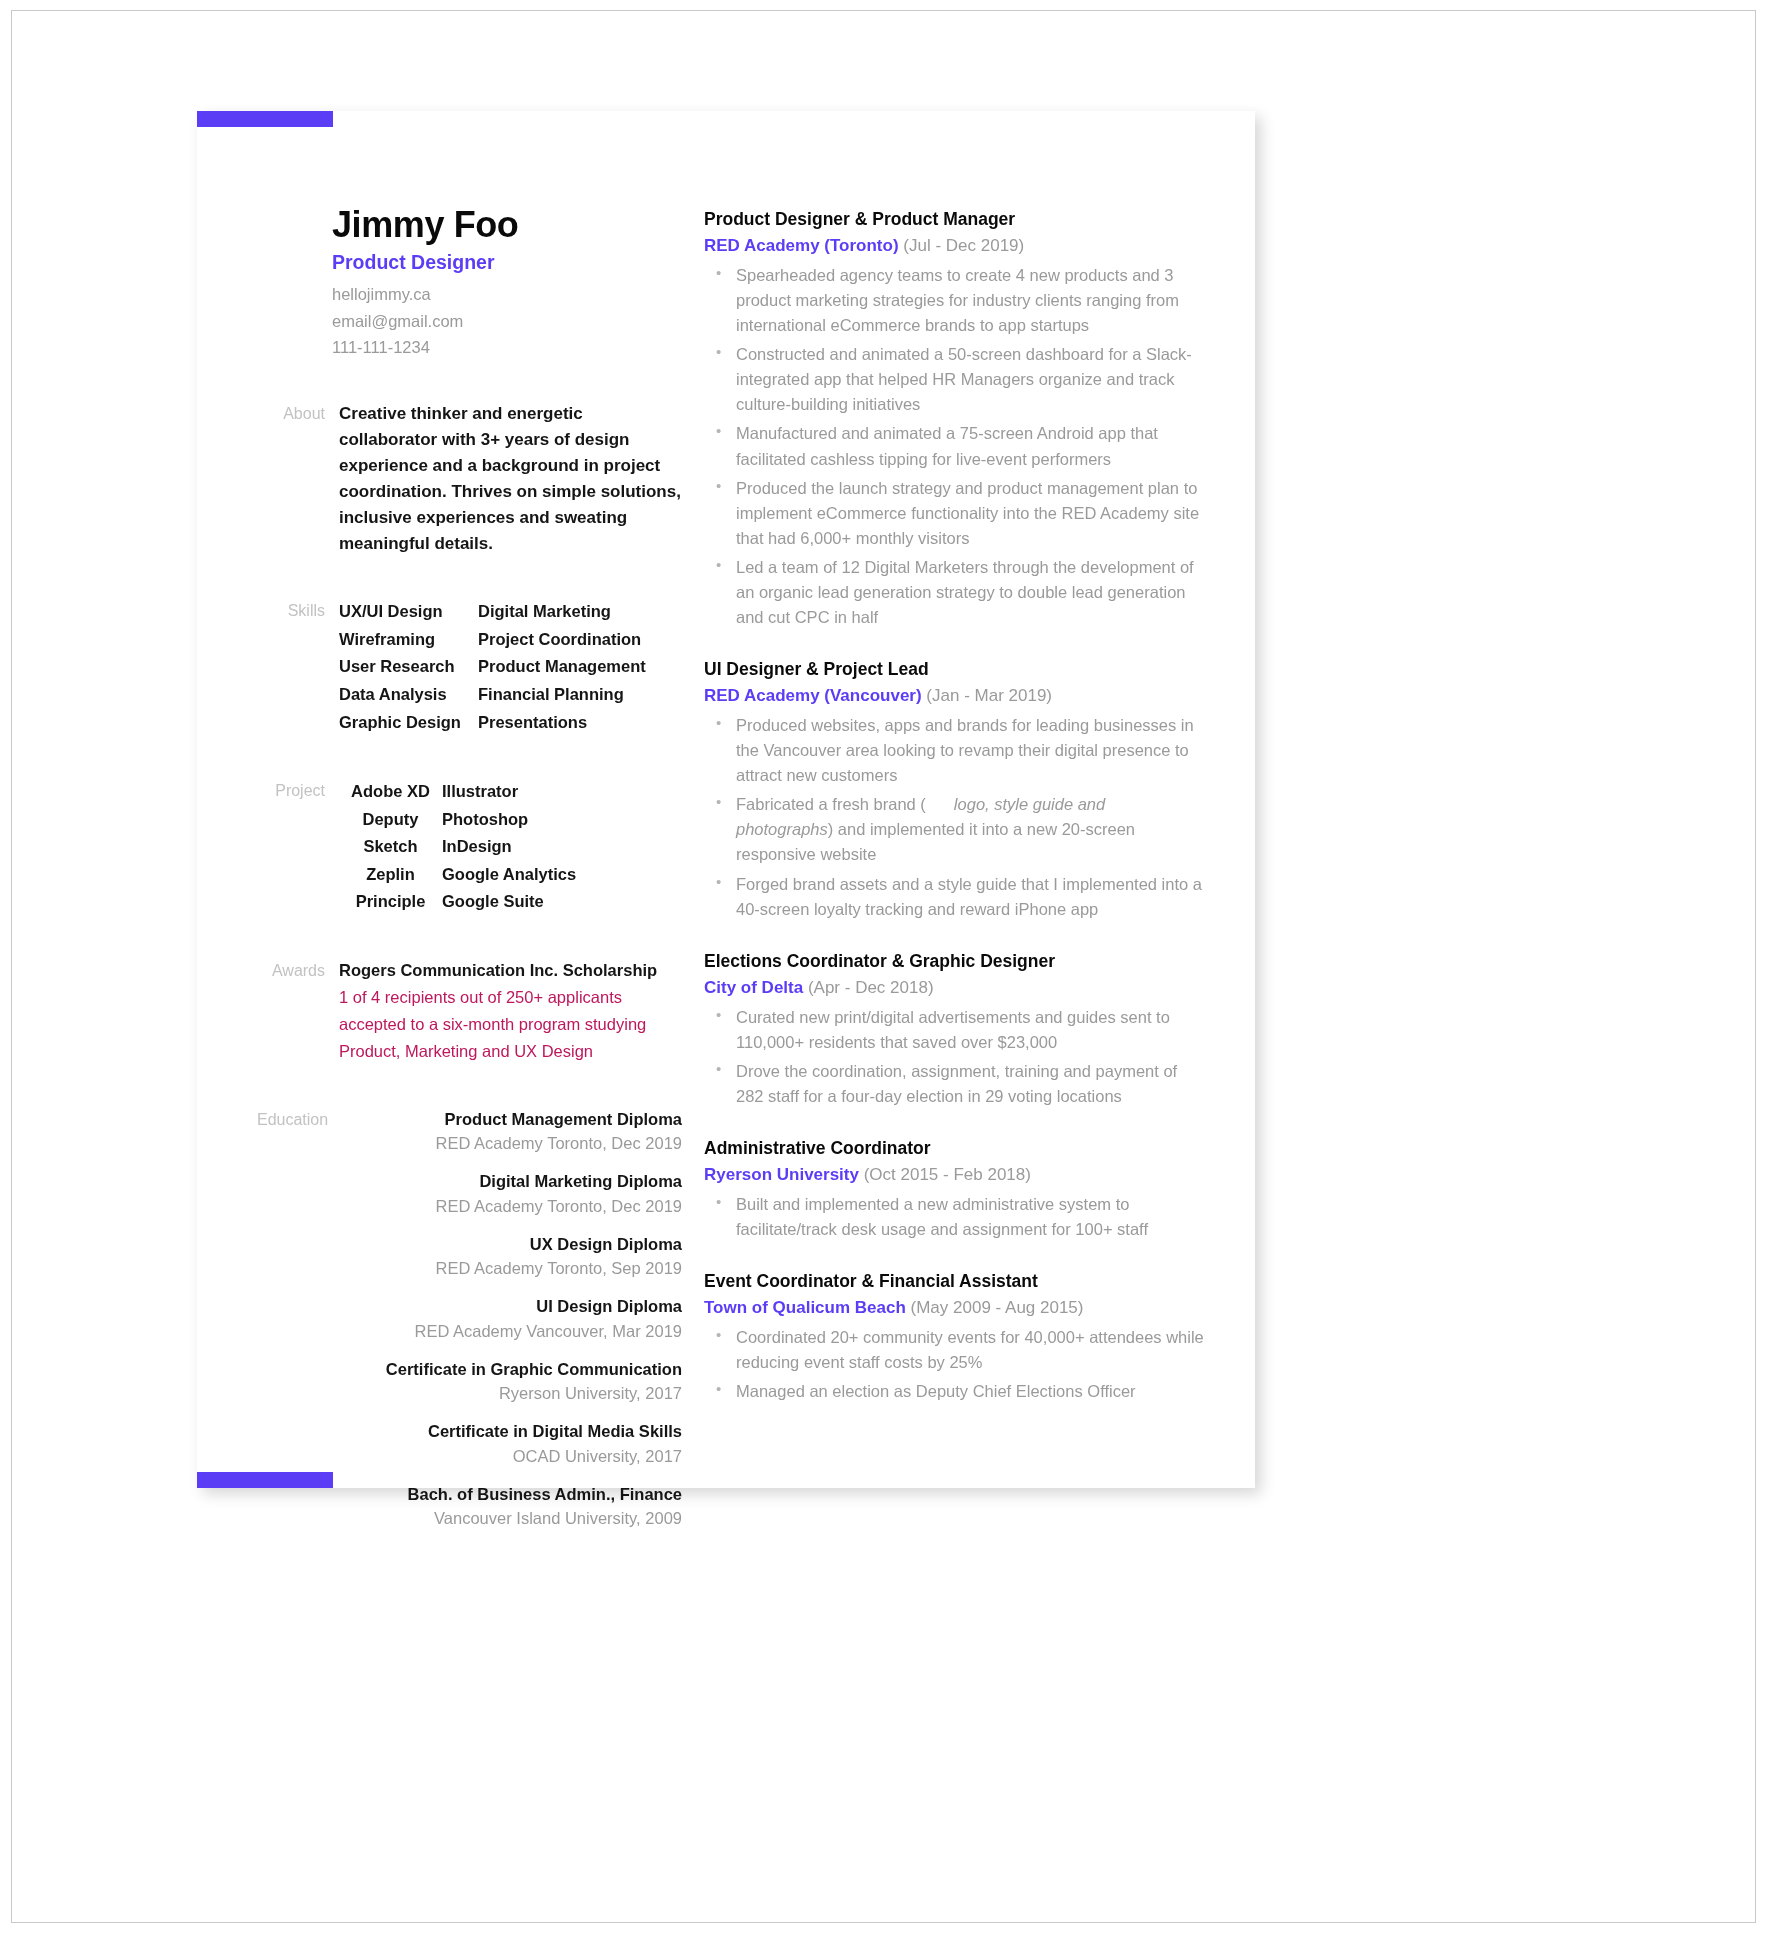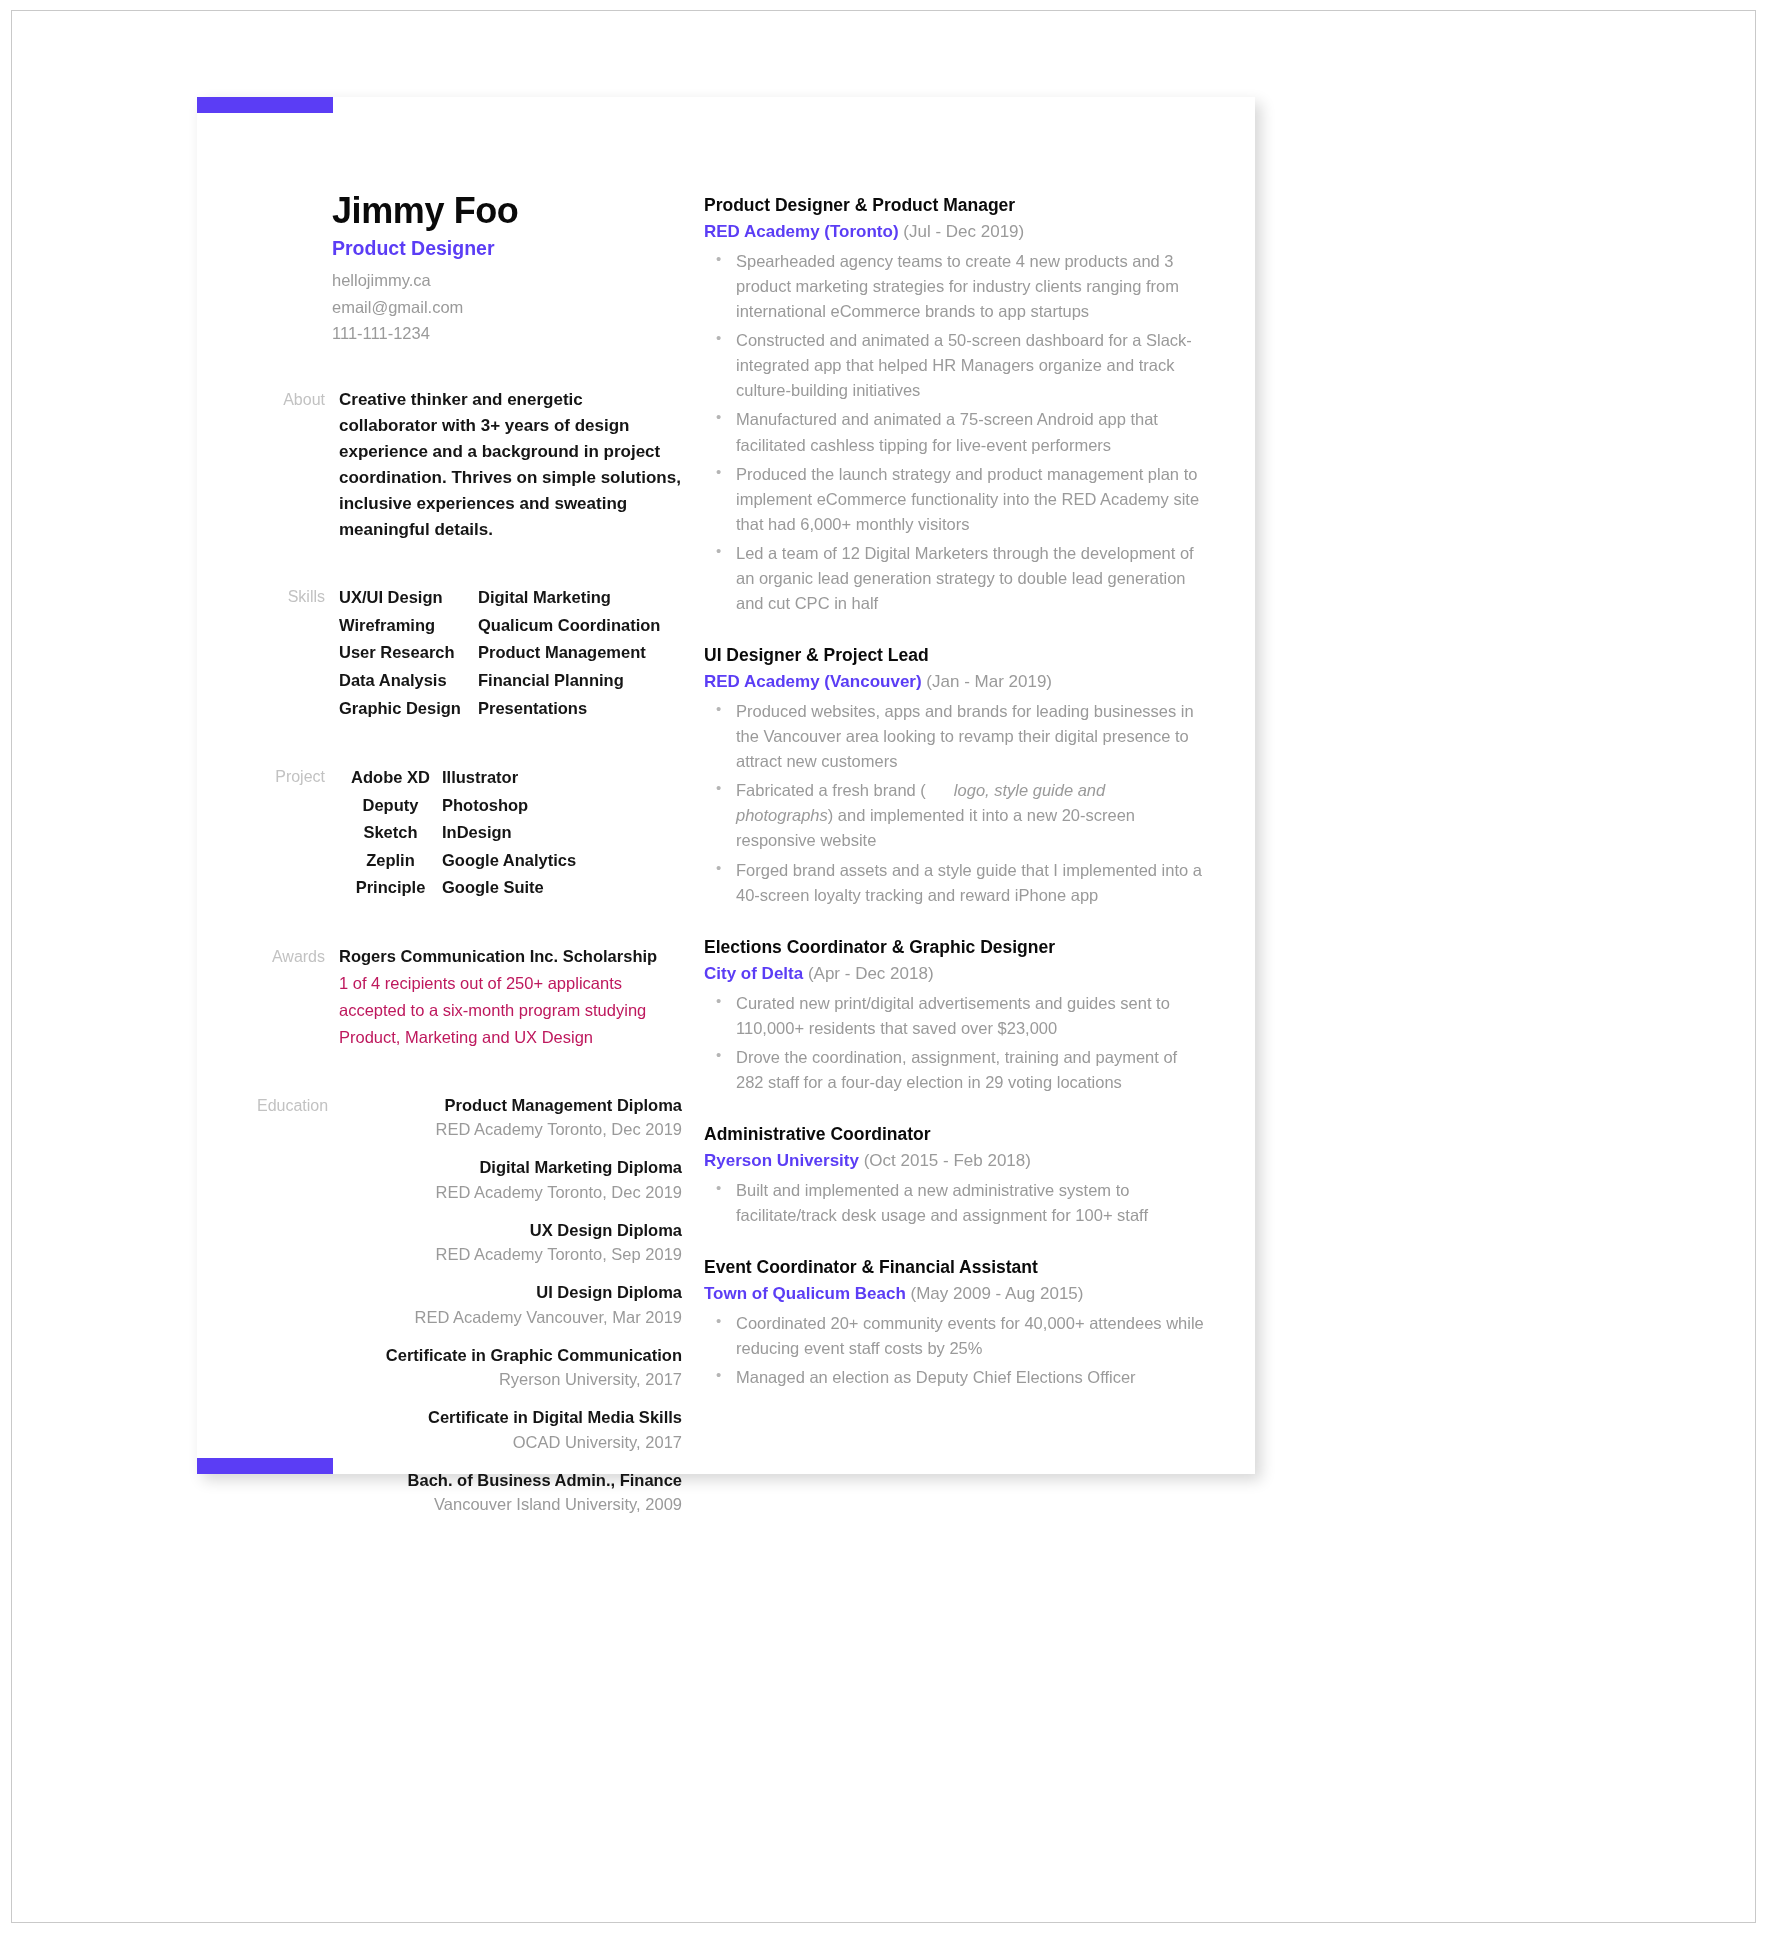--- a/index.html
+++ b/index.html
@@ -24,21 +24,21 @@
     height: 1913px;
     border: 1px solid #c9c9c9;
     background: #ffffff;
     box-sizing: border-box;
   }
 
   
   .resume-sheet {
     position: absolute;
     left: 185px;
-    top: 86px;
+    top: 100px;
     width: 1058px;
     height: 1377px;
     background: #ffffff;
     box-shadow: 6px 6px 14px rgba(0,0,0,0.16);
   }
 
   .accent-bar {
     position: absolute;
     width: 136px;
     height: 16px;
@@ -227,21 +227,21 @@
             <div class="pairs">
               <div class="col a">
                   <div>UX/UI Design</div>
                   <div>Wireframing</div>
                   <div>User Research</div>
                   <div>Data Analysis</div>
                   <div>Graphic Design</div>
                 </div>
               <div class="col b">
                   <div>Digital Marketing</div>
-                  <div>Qualicum Coordination</div>
+                  <div>Project Coordination</div>
                   <div>Product Management</div>
                   <div>Financial Planning</div>
                   <div>Presentations</div>
                 </div>
             </div>
           </div>
         </div>
 
         <div class="lc-row">
           <div class="lc-label">Project</div>

